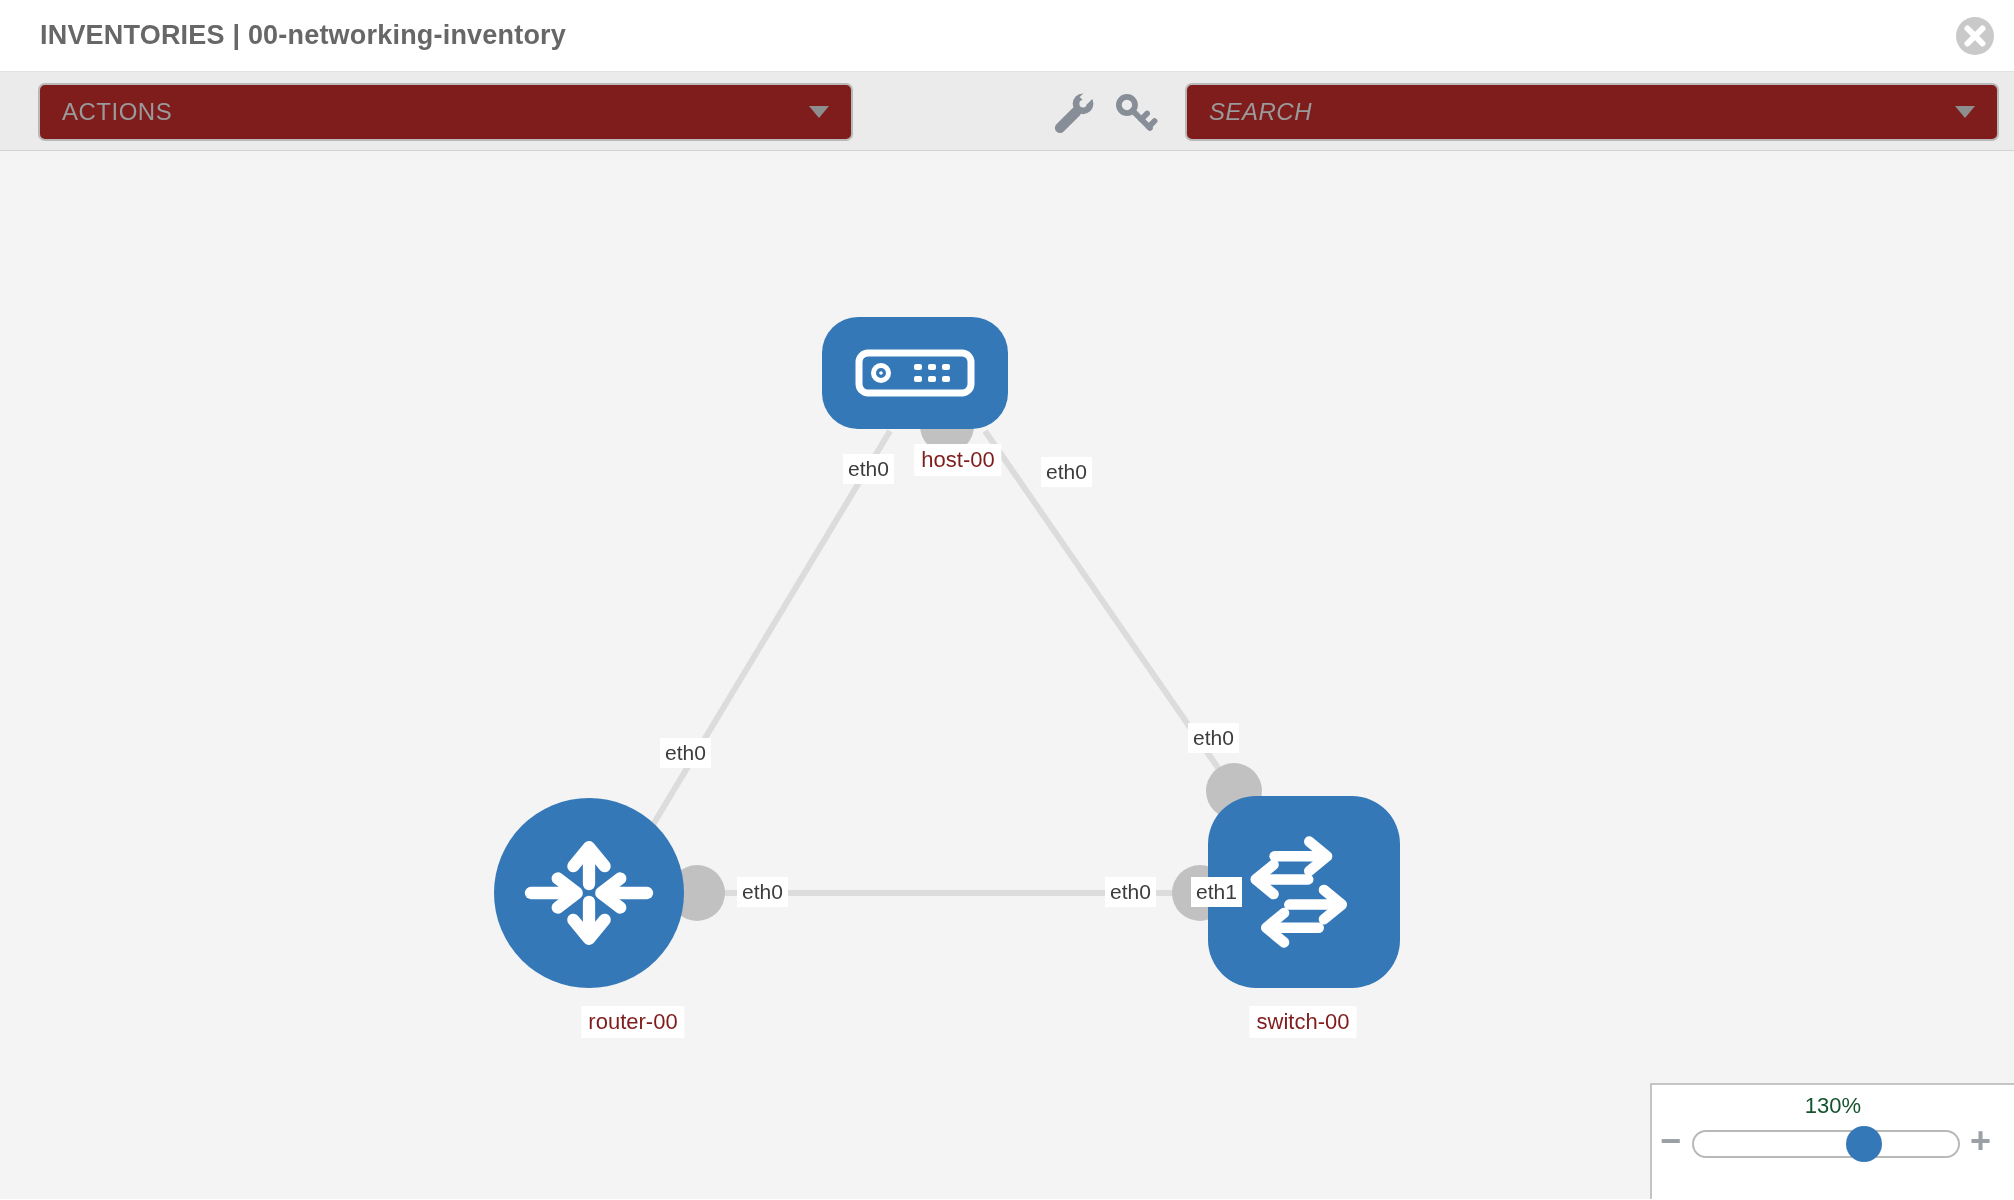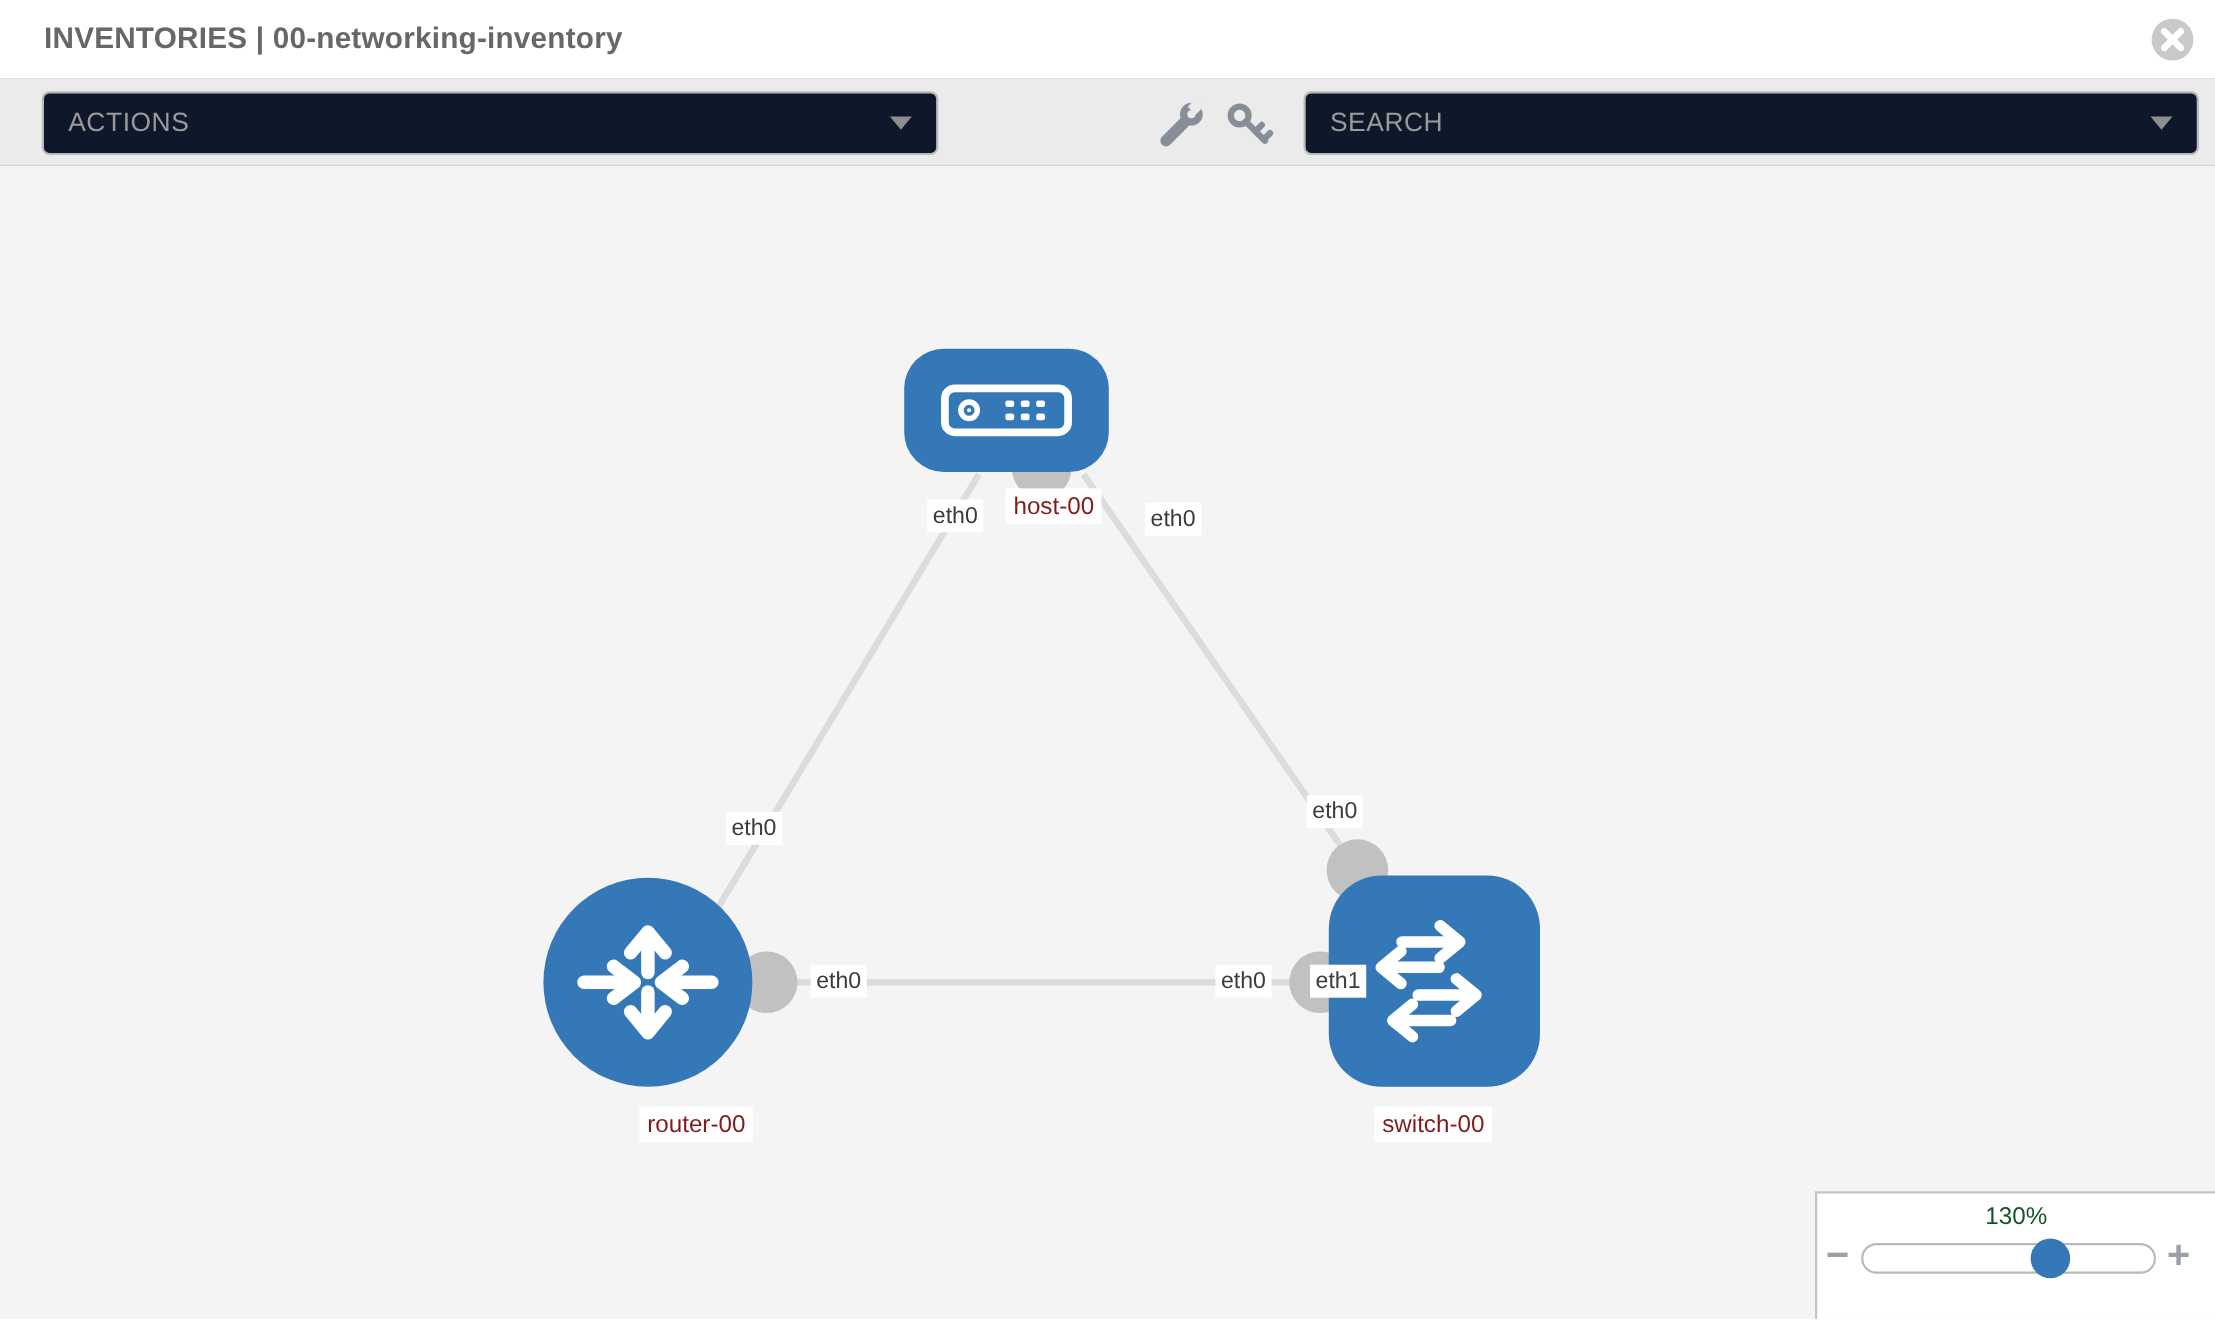--- a/index.html
+++ b/index.html
@@ -15,32 +15,32 @@
     position:absolute; right:18px; top:15px; width:42px; height:42px;
     border:none; background:transparent; cursor:pointer; padding:0;
   }
 
   
   .toolbar {
     position:relative; width:2014px; height:80px; background:#ebebeb;
     border-top:1px solid #e2e2e2; border-bottom:1px solid #d2d2d2;
   }
   .dropdown {
-    position:absolute; top:11px; height:58px; background:#0f172a;
+    position:absolute; top:11px; height:58px; background:#7f1d1d;
     border:2px solid #b9b9b9; border-radius:7px;
     display:flex; align-items:center; justify-content:space-between;
     padding:0 22px; cursor:pointer;
   }
   .dropdown .dd-label { font-size:24px; color:#9a9a9a; letter-spacing:.5px; }
   .caret {
     width:0; height:0; border-left:10px solid transparent;
     border-right:10px solid transparent; border-top:12px solid #8e8e8e;
   }
   .dd-actions { left:38px;  width:815px; }
-  .dd-search  { left:1185px; width:814px; }
+  .dd-search  { left:1185px; width:814px;font-style:italic; }
   .tool-icon { position:absolute; top:18px; width:46px; height:46px; cursor:pointer; }
   .tool-icon.wrench { left:1052px; }
   .tool-icon.key    { left:1112px; }
 
   
   .canvas {
     position:relative; width:2014px; height:1048px; background:#f4f4f4; overflow:hidden;
   }
   .graph-svg { position:absolute; left:0; top:0; }
 

